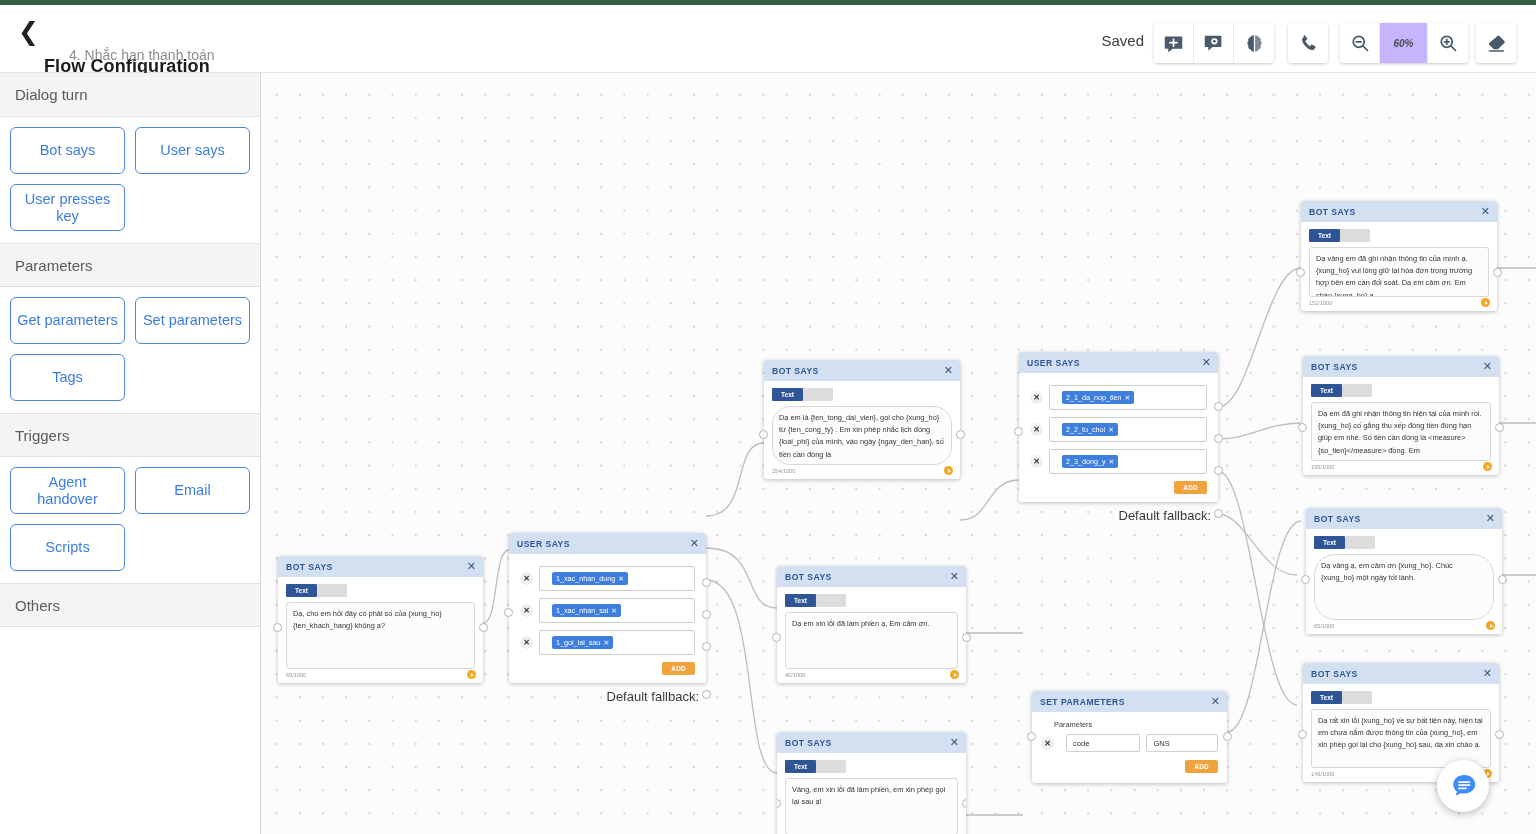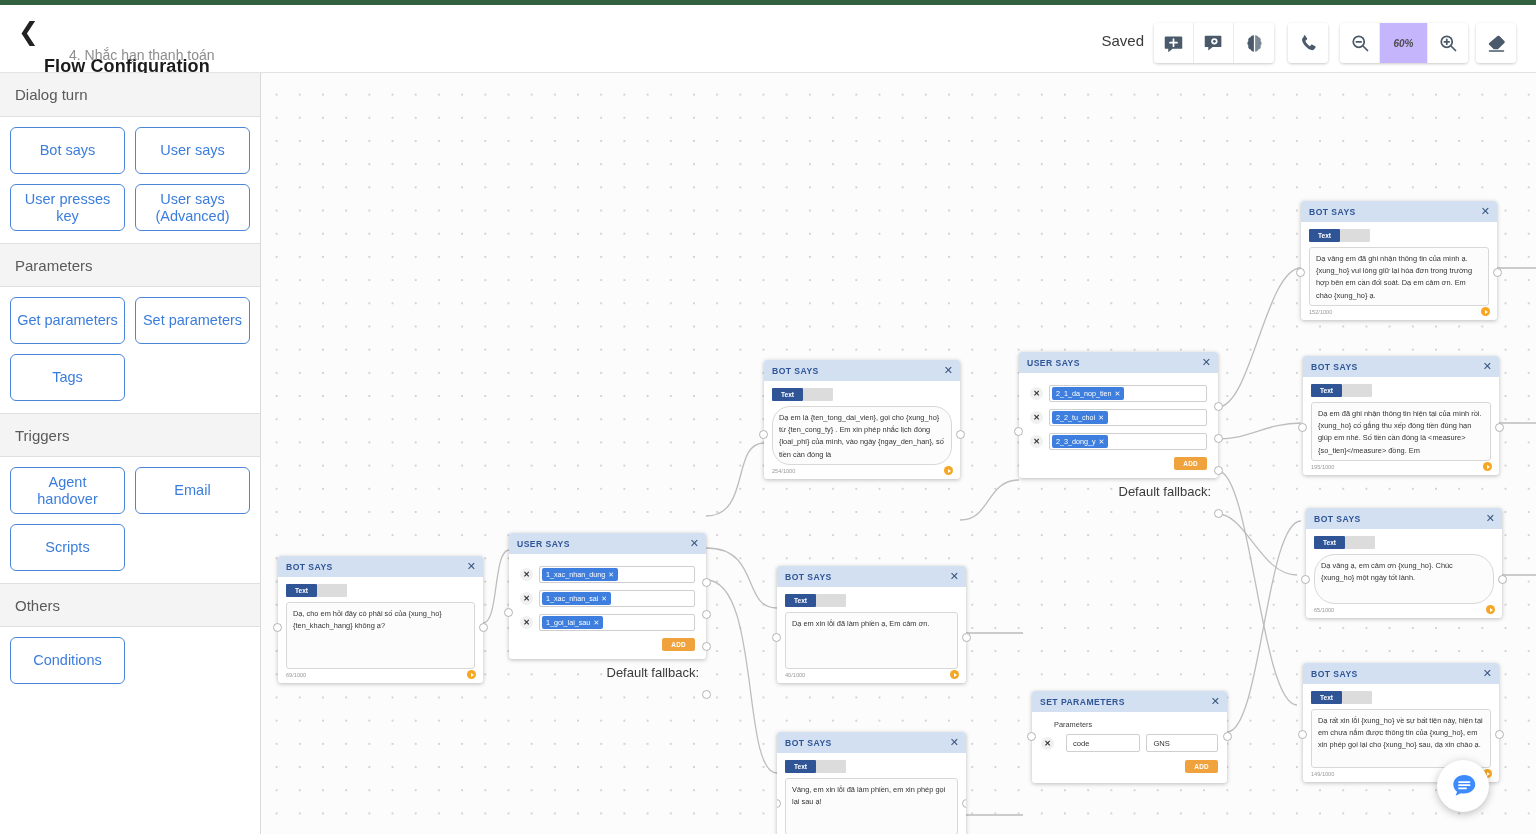--- a/index.html
+++ b/index.html
@@ -165,22 +165,22 @@
   
   .tag-row { display: flex; align-items: center; margin-bottom: 7px; }
   .row-x {
     width: 13px; height: 13px; border-radius: 50%;
     background: #f0f0f0; color: #333;
     font-size: 8px; font-weight: bold;
     display: flex; align-items: center; justify-content: center;
     margin-right: 6px; cursor: pointer; flex: none;
   }
   .tag-input {
-    flex: 1; height: 17px; border: 1px solid #cfcfcf; border-radius: 2px;
-    background: #fff; display: flex; align-items: center; padding: 0 2px;
+    flex: 1; height: 25px; border: 1px solid #cfcfcf; border-radius: 2px;
+    background: #fff; display: flex; align-items: center; padding: 0 12px;
   }
   .tag-chip {
     background: #3d7ede; color: #fff;
     font-size: 7.2px; border-radius: 2px;
     padding: 2px 4px; display: flex; align-items: center; gap: 3px;
     white-space: nowrap;
   }
   .tag-chip .chip-x { font-size: 7px; cursor: pointer; opacity: .95; }
   .add-btn {
     background: #f0a23c; color: #fff;
@@ -299,23 +299,20 @@
     <div class="btn-grid">
       <div class="pal-btn">
           <span>Bot says</span>
         </div>
       <div class="pal-btn">
           <span>User says</span>
         </div>
       <div class="pal-btn">
           <span>User presses key</span>
         </div>
-      <div class="pal-btn">
-          <span>User says (Advanced)</span>
-        </div>
     </div>
 
     <div class="section-head">
       <span>Parameters</span>
     </div>
     <div class="btn-grid">
       <div class="pal-btn">
           <span>Get parameters</span>
         </div>
       <div class="pal-btn">
@@ -338,23 +335,20 @@
         </div>
       <div class="pal-btn">
           <span>Scripts</span>
         </div>
     </div>
 
     <div class="section-head">
       <span>Others</span>
     </div>
     <div class="btn-grid">
-      <div class="pal-btn">
-          <span>Conditions</span>
-        </div>
     </div>
   </div>
 
   <div class="canvas">
 
     <svg class="edges">
       <g fill="none" stroke="#bdbdbd" stroke-width="1.3">
 
         <path d="M222,550 C238,550 232,477 248,477"></path>
 
@@ -564,21 +558,21 @@
     <div class="node" style="left:1040px; top:128px; width:196px;">
       <div class="node-head">
         <span class="node-title">BOT SAYS</span>
         <span class="node-close">✕</span>
       </div>
       <div class="node-body">
         <div class="tabs-row">
           <div class="tab-text">Text</div>
           <div class="tab-empty"></div>
         </div>
-        <div class="msg-box" style="height:59px;">Dạ vâng em đã ghi nhận thông tin của mình ạ. {xung_ho} vui lòng giữ lại hóa đơn trong trường hợp bên em cần đối soát. Dạ em cảm ơn. Em chào {xung_ho} ạ.</div>
+        <div class="msg-box" style="height:50px;">Dạ vâng em đã ghi nhận thông tin của mình ạ. {xung_ho} vui lòng giữ lại hóa đơn trong trường hợp bên em cần đối soát. Dạ em cảm ơn. Em chào {xung_ho} ạ.</div>
         <div class="char-count">152/1000</div>
         <div class="play-dot"></div>
       </div>
       <div class="port" style="left:-5px; top:67px;"></div>
       <div class="port" style="right:-5px; top:67px;"></div>
     </div>
 
     <div class="node" style="left:1042px; top:283px; width:196px;">
       <div class="node-head">
         <span class="node-title">BOT SAYS</span>
@@ -600,21 +594,21 @@
     <div class="node" style="left:1045px; top:435px; width:196px;">
       <div class="node-head">
         <span class="node-title">BOT SAYS</span>
         <span class="node-close">✕</span>
       </div>
       <div class="node-body">
         <div class="tabs-row">
           <div class="tab-text">Text</div>
           <div class="tab-empty"></div>
         </div>
-        <div class="msg-box" style="height:50px;border-radius:21px;">Dạ vâng ạ, em cảm ơn {xung_ho}. Chúc {xung_ho} một ngày tốt lành.</div>
+        <div class="msg-box" style="height:66px;border-radius:21px;">Dạ vâng ạ, em cảm ơn {xung_ho}. Chúc {xung_ho} một ngày tốt lành.</div>
         <div class="char-count">65/1000</div>
         <div class="play-dot"></div>
       </div>
       <div class="port" style="left:-5px; top:67px;"></div>
       <div class="port" style="right:-5px; top:67px;"></div>
     </div>
 
     <div class="node" style="left:1042px; top:590px; width:196px;">
       <div class="node-head">
         <span class="node-title">BOT SAYS</span>

